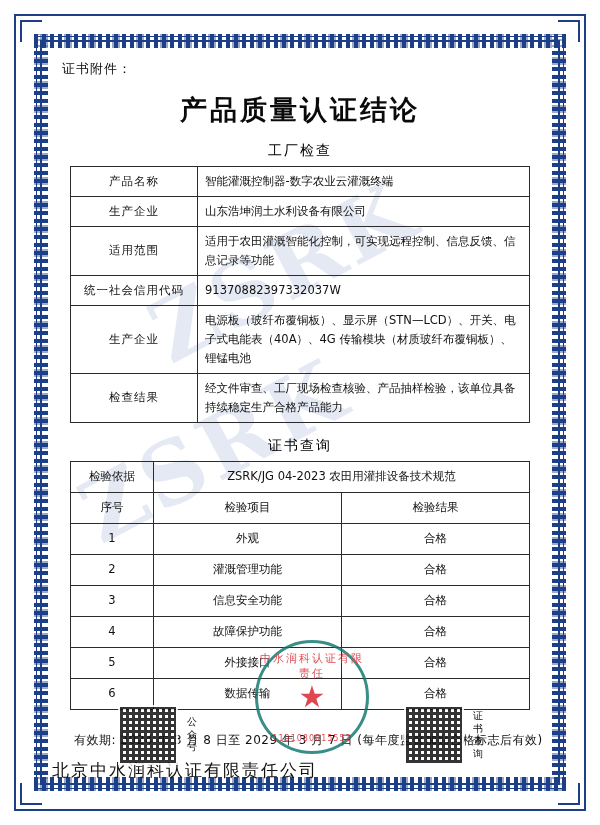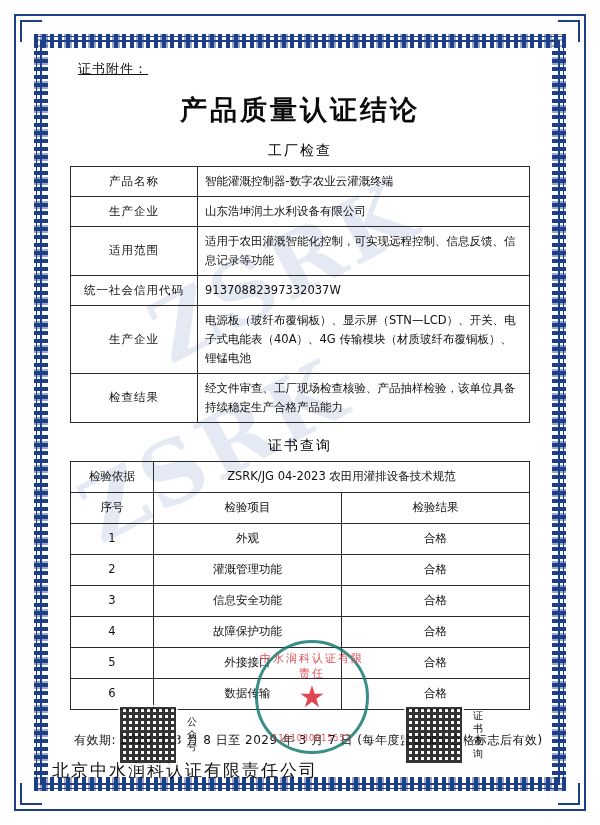--- a/index.html
+++ b/index.html
@@ -57,23 +57,22 @@
   .corner.tl{left:20px;top:20px;border-right:none;border-bottom:none;}
   .corner.tr{right:20px;top:20px;border-left:none;border-bottom:none;}
   .corner.bl{left:20px;bottom:20px;border-right:none;border-top:none;}
   .corner.br{right:20px;bottom:20px;border-left:none;border-top:none;}
 
   
   .content{
     position:absolute;left:52px;top:52px;right:52px;bottom:52px;
   }
   .attach-label{
-    font-size:13px;color:#111;margin:8px 0 0 26px;
+    font-size:13px;color:#111;margin:8px 0 0 10px;
     letter-spacing:1px;
-    text-decoration:underline;
   }
   .doc-title{
     text-align:center;font-size:27px;font-weight:bold;color:#0a0a0a;
     letter-spacing:3px;margin-top:14px;
     font-family:"DejaVu Serif","Liberation Serif",serif;
   }
   .section-title{
     text-align:center;font-size:14px;font-weight:normal;color:#000000;
     letter-spacing:2px;margin:14px 0 6px 0;
   }

